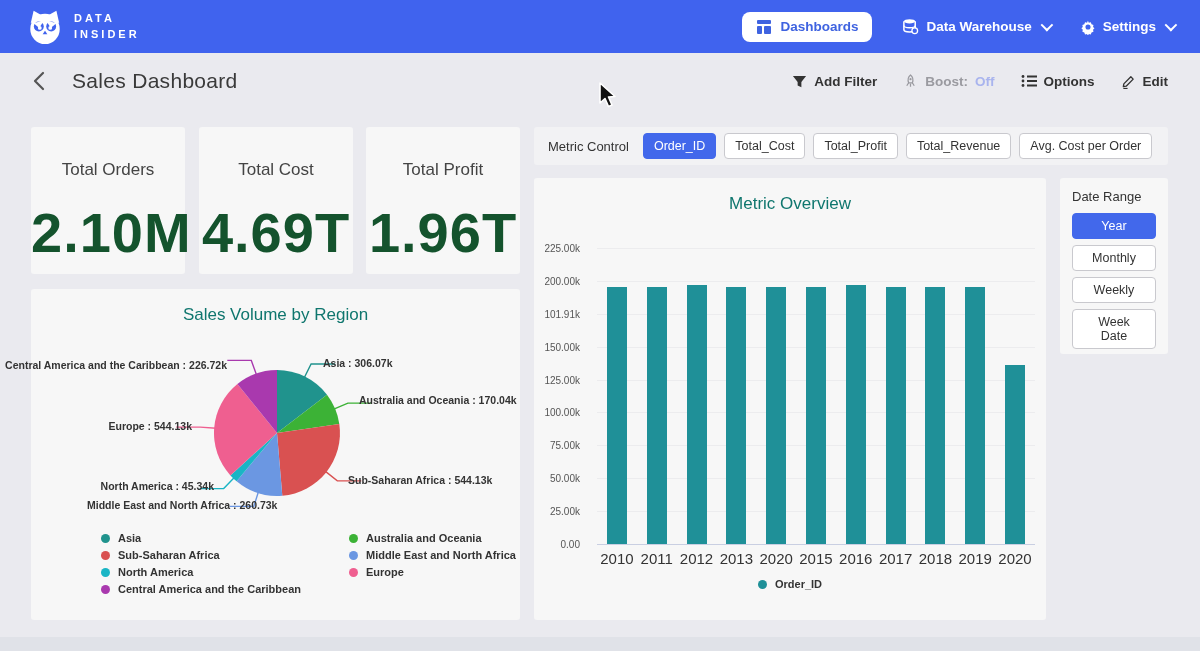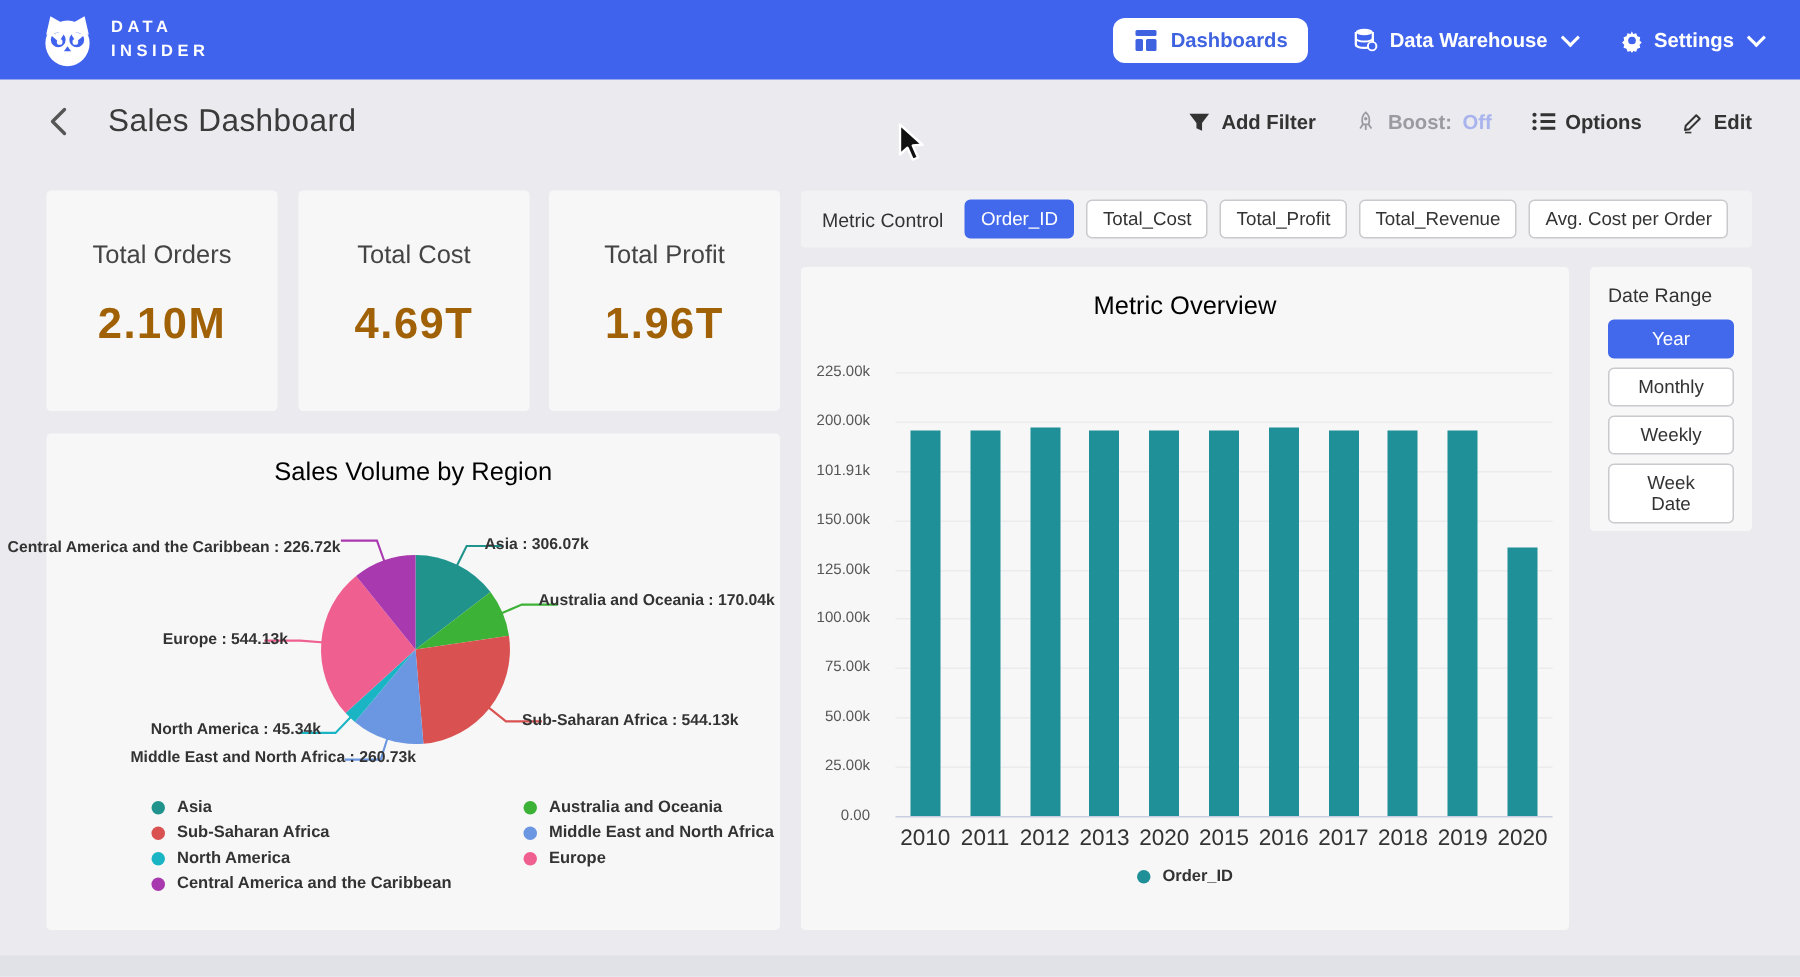--- a/index.html
+++ b/index.html
@@ -26,33 +26,33 @@
   .page-title { font-size:21px; color:#3a3a3a; font-weight:500; letter-spacing:.3px; }
   .sub-actions { margin-left:auto; display:flex; align-items:center; gap:26px; }
   .action { display:flex; align-items:center; gap:7px; font-size:13.5px; font-weight:bold; color:#333; cursor:pointer; }
   .action.muted { color:#9a9aa0; cursor:default; }
   .boost-off { color:#a9b4ee; }
 
   
   .card { position:absolute; background:#f7f7f7; border-radius:3px; }
   .kpi { width:154px; height:147px; top:127px; text-align:center; }
   .kpi-label { font-size:17px; color:#444; margin-top:33px; font-weight:500; }
-  .kpi-value { font-size:29px; color:#a16207; font-weight:bold; margin-top:20px; letter-spacing:1px; }
+  .kpi-value { font-size:56px; color:#14532d; font-weight:bold; margin-top:20px; letter-spacing:1px; }
 
   
   .metric-strip { position:absolute; left:534px; top:127px; width:634px; height:38px; background:#f2f2f4;
                   border-radius:3px; display:flex; align-items:center; padding:0 14px; gap:8px; }
   .metric-strip-label { font-size:13px; color:#333; margin-right:6px; }
   .btn { background:#fff; border:1px solid #c9c9ce; border-radius:4px; font-size:12.5px; color:#333;
          padding:5px 10px; cursor:pointer; font-family:inherit; }
   .btn.selected { background:#4268eb; border-color:#4268eb; color:#fff; }
 
   
   .pie-card { left:31px; top:289px; width:489px; height:331px; }
-  .panel-title { text-align:center; font-size:17px; color:#000000; font-weight:500; padding-top:16px; }
+  .panel-title { text-align:center; font-size:17px; color:#0f766e; font-weight:500; padding-top:16px; }
   .pie-wrap { position:absolute; left:0; top:0; width:489px; height:331px; pointer-events:none; }
   .pie-label { position:absolute; font-size:10.5px; font-weight:bold; color:#333; white-space:nowrap; }
   .pl-asia  { left:292px; top:68px; }
   .pl-aus   { left:328px; top:105px; }
   .pl-ssa   { left:317px; top:185px; }
   .pl-mena  { left:56px;  top:210px; }
   .pl-na    { right:306px; top:191px; }
   .pl-eur   { right:328px; top:131px; }
   .pl-cac   { right:293px; top:70px; }
   .pie-legend { position:absolute; left:70px; top:243px; display:grid;

